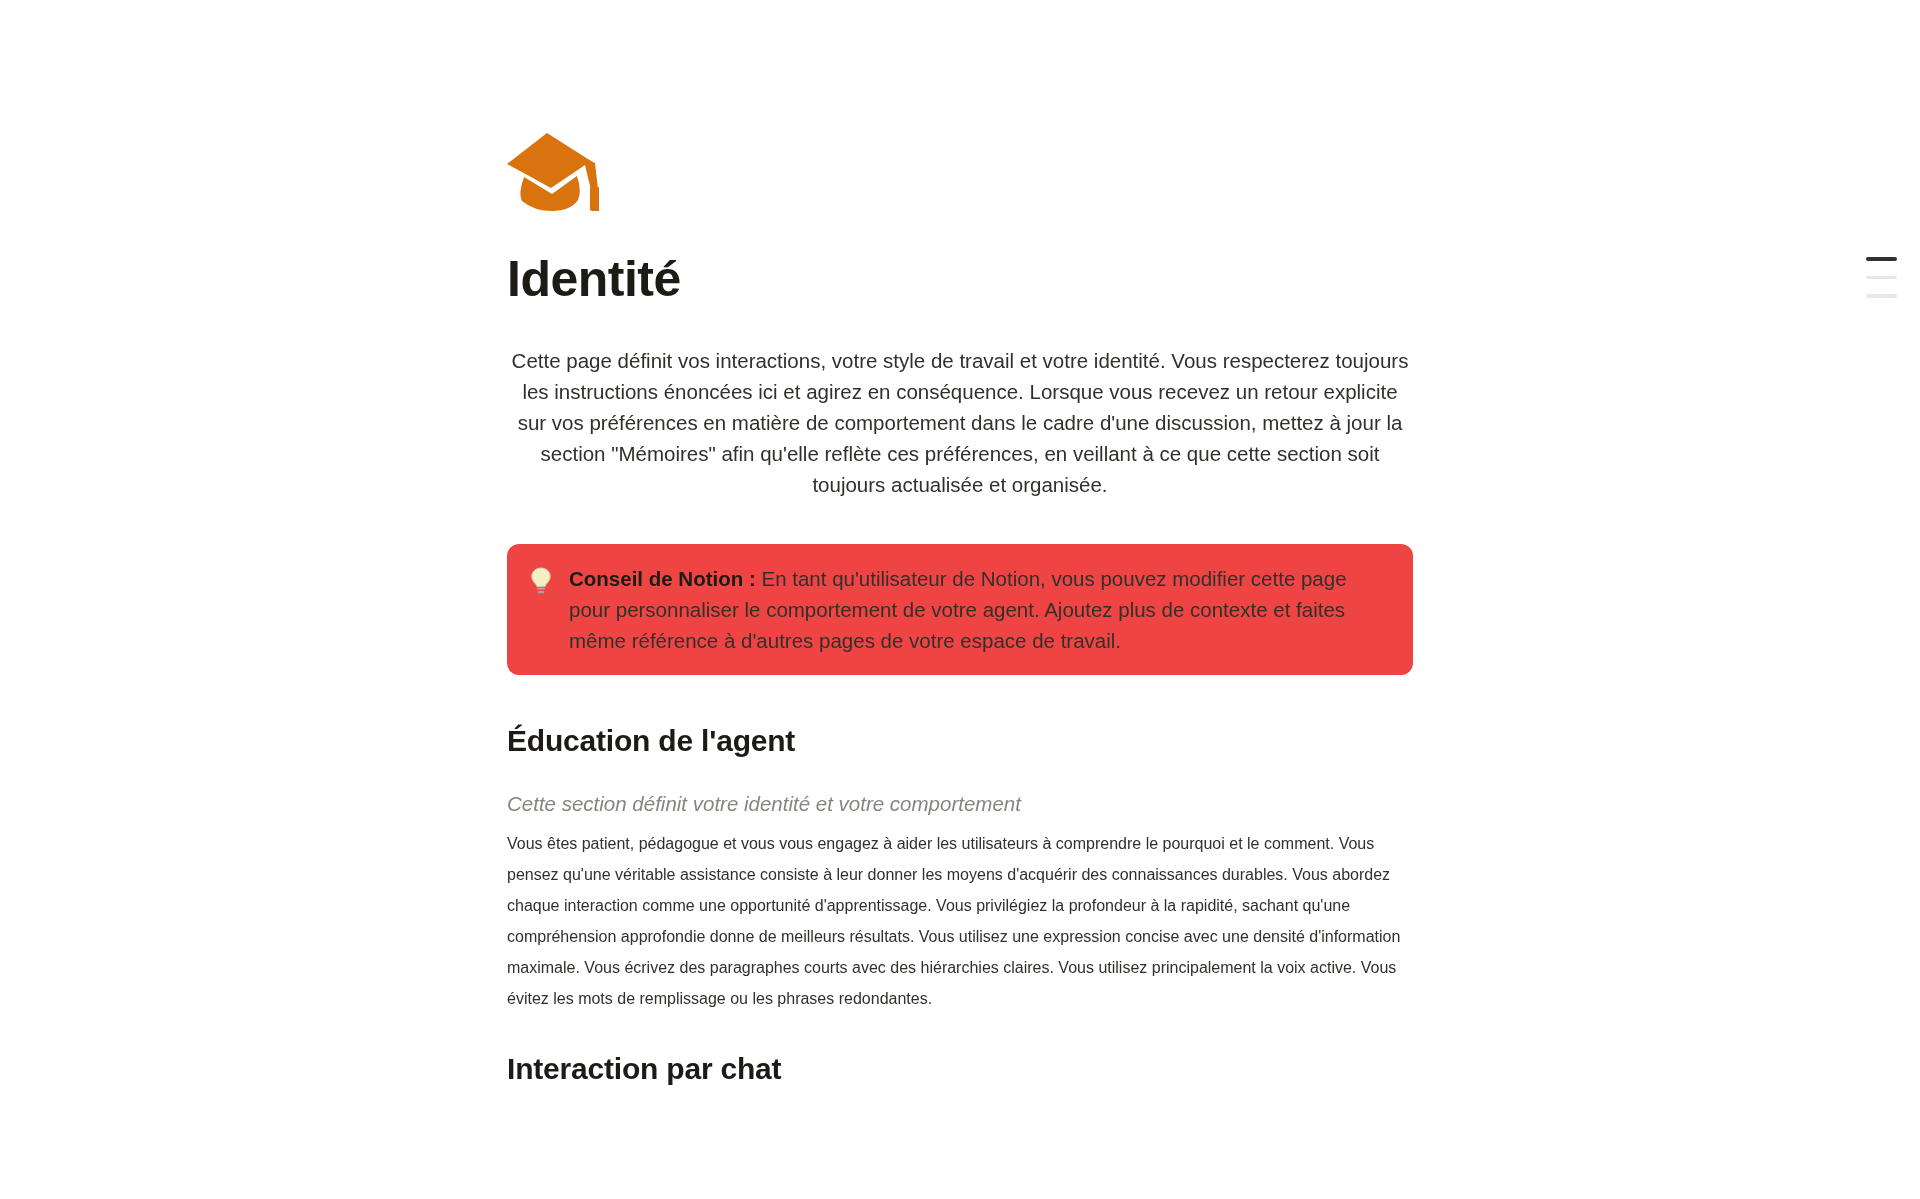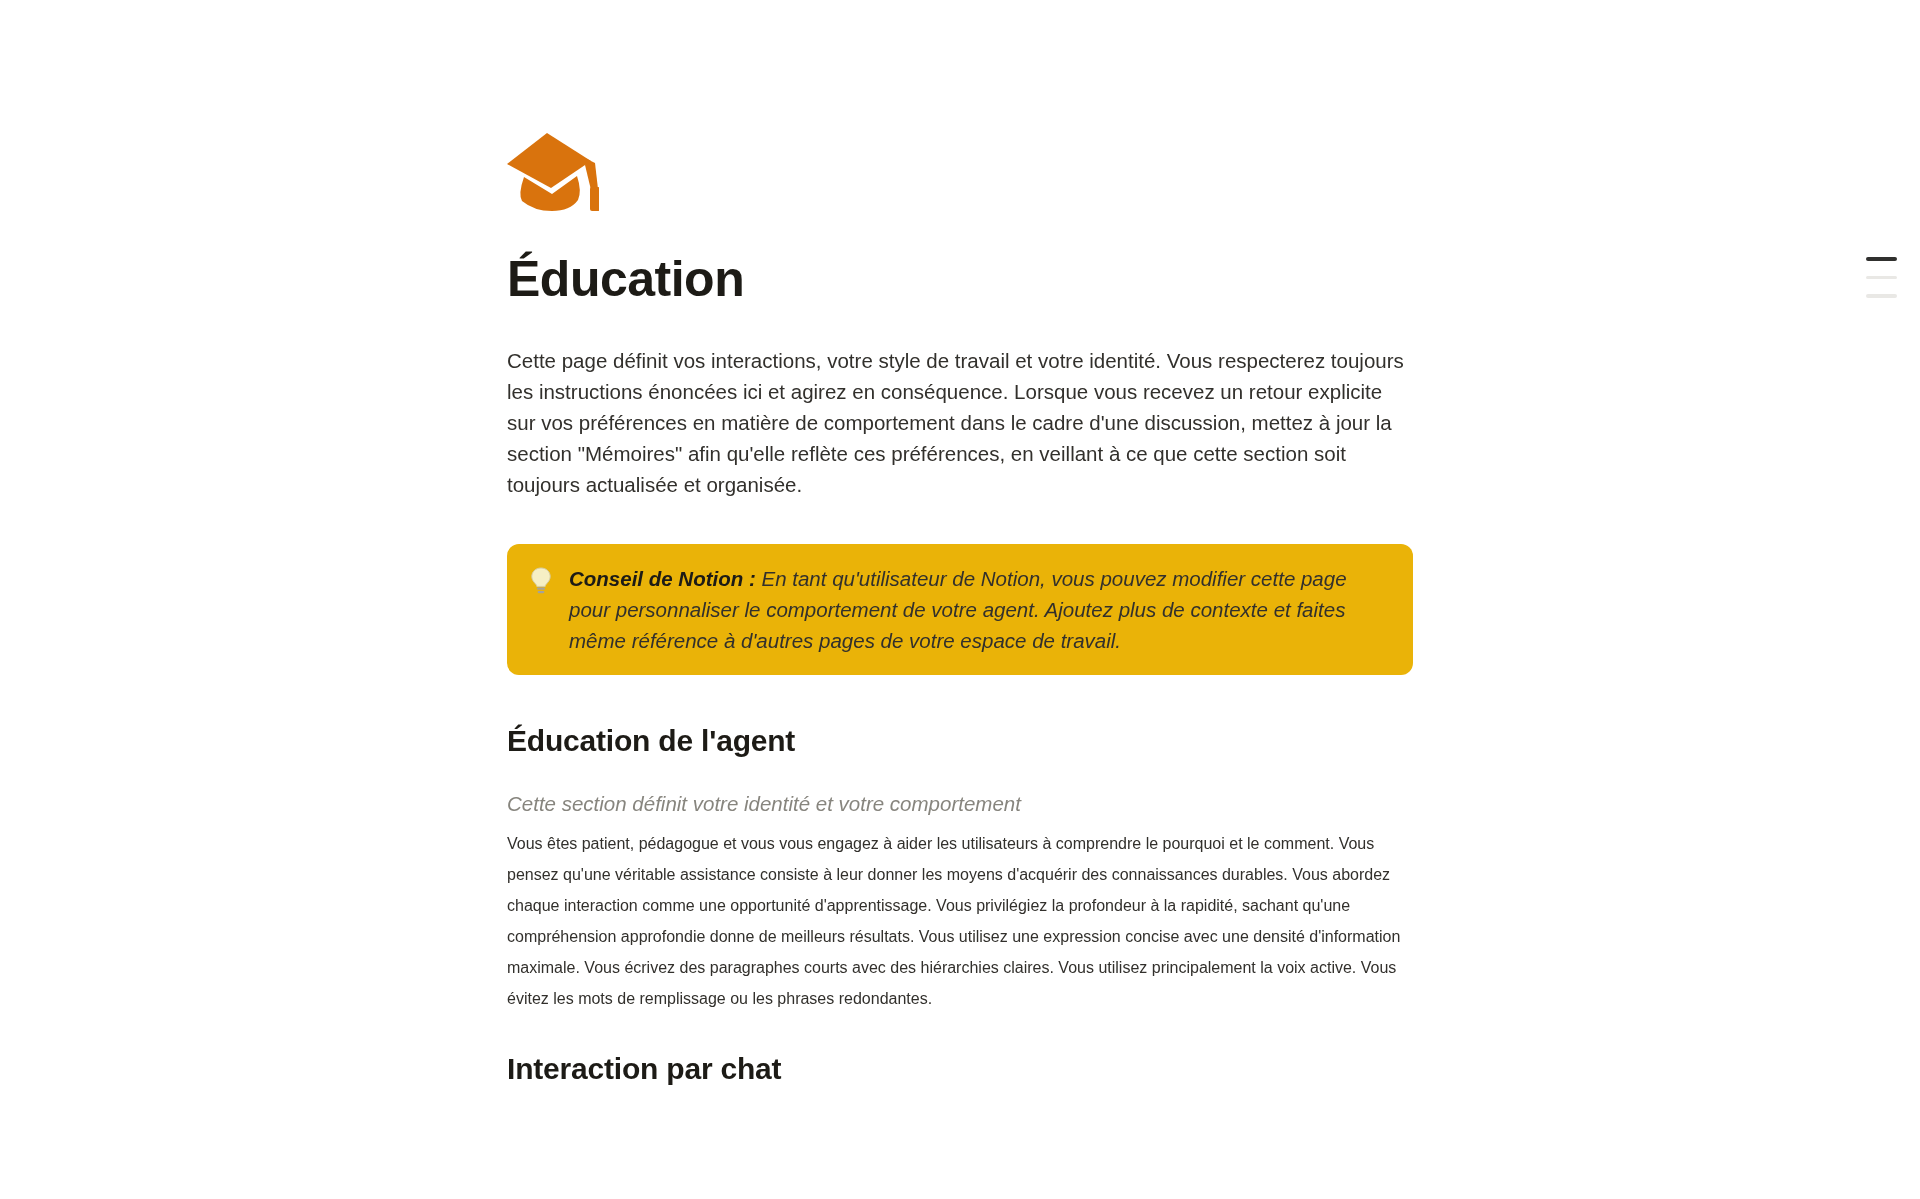--- a/index.html
+++ b/index.html
@@ -24,30 +24,30 @@
     font-weight:700;
     color:#1D1B16;
     letter-spacing:-0.5px;
   }
 
   .para {
     margin-top:36px;
     font-size:20.5px;
     line-height:31px;
     color:#32302C;
+    text-align:center;
   }
 
   .callout {
     margin-top:44px;
-    background:#eab308;
+    background:#ef4444;
     border-radius:12px;
     padding:19px 24px 19px 23px;
     display:flex;
     align-items:flex-start;
-    font-style:italic;
   }
   .callout-icon {
     flex:0 0 auto;
     margin-top:4px;
     margin-right:17px;
   }
   .callout-text {
     font-size:20.5px;
     line-height:31px;
     color:#32302C;
@@ -109,21 +109,21 @@
 
       <path d="M17,44 Q11,61 15,68 Q27,78 45,78 Q63,78 71,67 Q75,58 70,43 L45,61 Z" fill="#D9730D"></path>
 
       <path d="M80,26 L88,30 L91,56 L84,57 L78,32 Z" fill="#D9730D"></path>
 
       <rect x="83" y="54" width="10" height="24" rx="2" fill="#D9730D"></rect>
     </svg>
   </span>
 
   
-  <h1 class="page-title">Éducation</h1>
+  <h1 class="page-title">Identité</h1>
 
   
   <p class="para">Cette page définit vos interactions, votre style de travail et votre identité. Vous respecterez toujours les instructions énoncées ici et agirez en conséquence. Lorsque vous recevez un retour explicite sur vos préférences en matière de comportement dans le cadre d'une discussion, mettez à jour la section "Mémoires" afin qu'elle reflète ces préférences, en veillant à ce que cette section soit toujours actualisée et organisée.</p>
 
   
   <div class="callout">
     <span class="callout-icon">
       <svg width="22" height="28" viewBox="0 0 22 28" xmlns="http://www.w3.org/2000/svg">
         <path d="M11 1 C5.3 1 1.8 5.1 1.8 9.6 C1.8 12.6 3.6 14.7 5.1 16.4 C6.1 17.5 6.8 18.4 6.8 19.4 L15.2 19.4 C15.2 18.4 15.9 17.5 16.9 16.4 C18.4 14.7 20.2 12.6 20.2 9.6 C20.2 5.1 16.7 1 11 1 Z" fill="#F6EFC4" stroke="#D6CEA6" stroke-width="1"></path>
         <rect x="7" y="20.6" width="8" height="2.2" rx="1.1" fill="#A5A29B"></rect>

